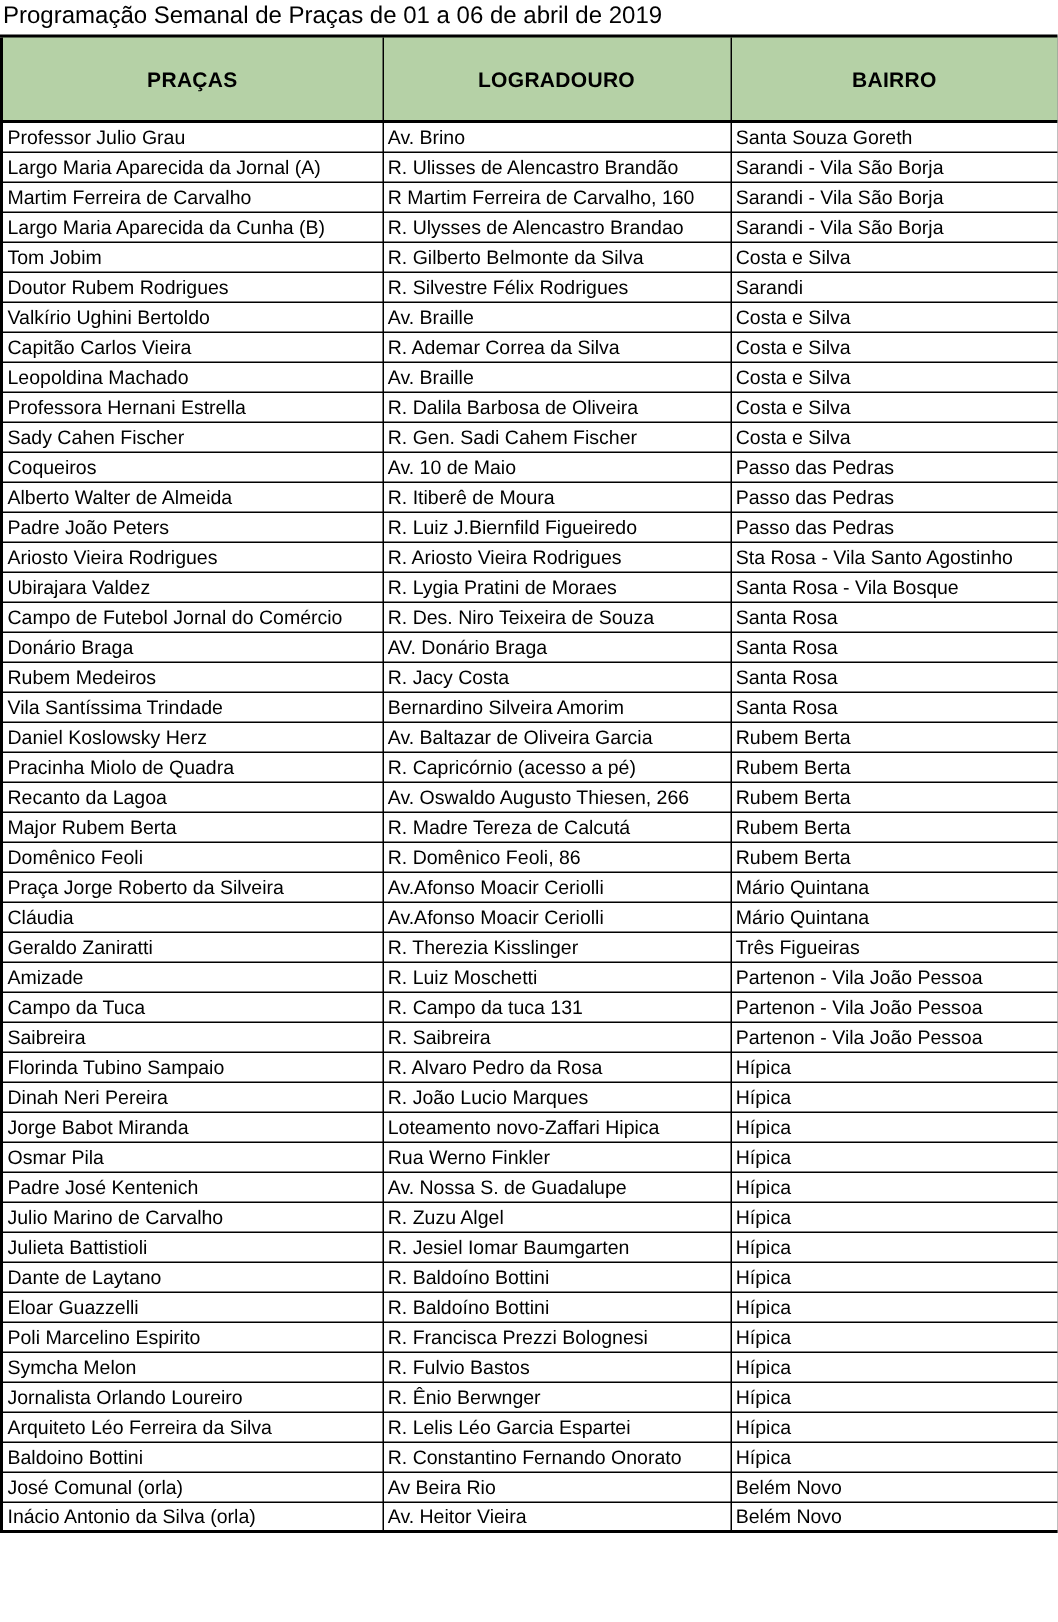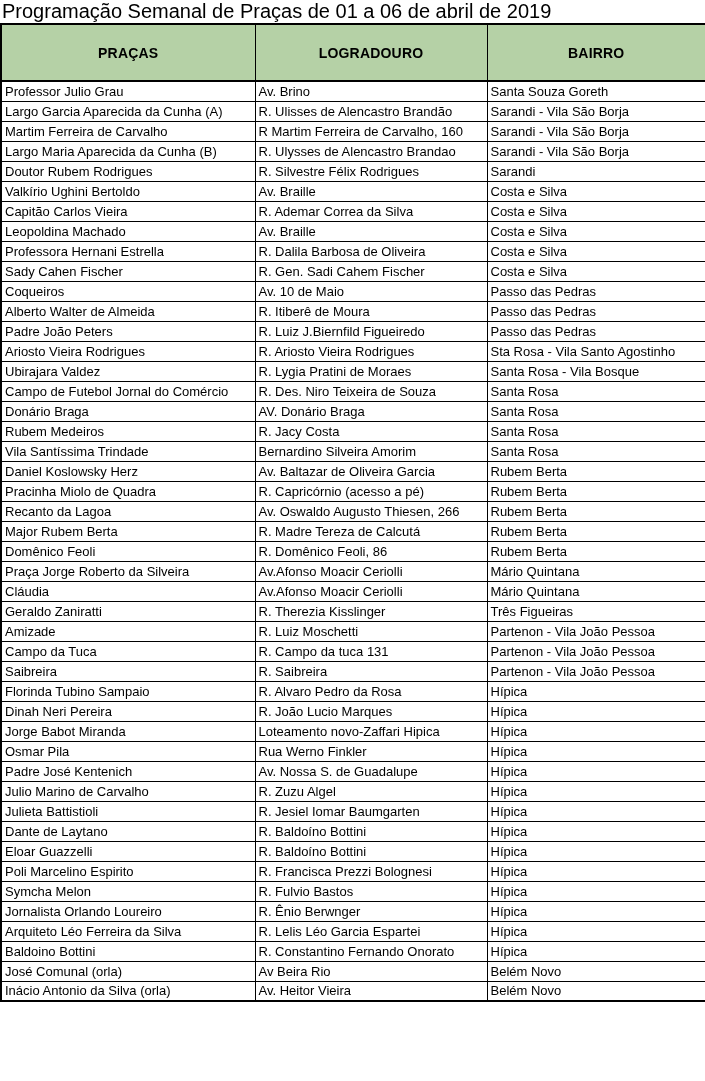--- a/index.html
+++ b/index.html
@@ -6,21 +6,21 @@
   html, body {
     width: 705px;
     background: #ffffff;
     font-family: "Liberation Sans", sans-serif;
     color: #000000;
   }
   .page { width: 705px; height: 1081px; overflow: hidden; }
   .doc-title {
     height: 23px;
     line-height: 22px;
-    font-size: 20px;
+    font-size: 16px;
     padding-left: 2px;
     white-space: nowrap;
     color: #000000;
   }
   table.pracas {
     width: 705px;
     table-layout: fixed;
     border-collapse: collapse;
     border: 2px solid #000000;
   }
@@ -70,33 +70,38 @@
         <th>BAIRRO</th>
       </tr>
     </thead>
     <tbody>
         <tr>
           <td>Professor Julio Grau</td>
           <td>Av. Brino</td>
           <td>Santa Souza Goreth</td>
         </tr>
         <tr>
-          <td>Largo Garcia Aparecida da Cunha (A)</td>
+          <td>Largo Maria Aparecida da Jornal (A)</td>
           <td>R. Ulisses de Alencastro Brandão</td>
           <td>Sarandi - Vila São Borja</td>
         </tr>
         <tr>
           <td>Martim Ferreira de Carvalho</td>
           <td>R Martim Ferreira de Carvalho, 160</td>
           <td>Sarandi - Vila São Borja</td>
         </tr>
         <tr>
           <td>Largo Maria Aparecida da Cunha (B)</td>
           <td>R. Ulysses de Alencastro Brandao</td>
           <td>Sarandi - Vila São Borja</td>
+        </tr>
+        <tr>
+          <td>Tom Jobim</td>
+          <td>R. Gilberto Belmonte da Silva</td>
+          <td>Costa e Silva</td>
         </tr>
         <tr>
           <td>Doutor Rubem Rodrigues</td>
           <td>R. Silvestre Félix Rodrigues</td>
           <td>Sarandi</td>
         </tr>
         <tr>
           <td>Valkírio Ughini Bertoldo</td>
           <td>Av. Braille</td>
           <td>Costa e Silva</td>

